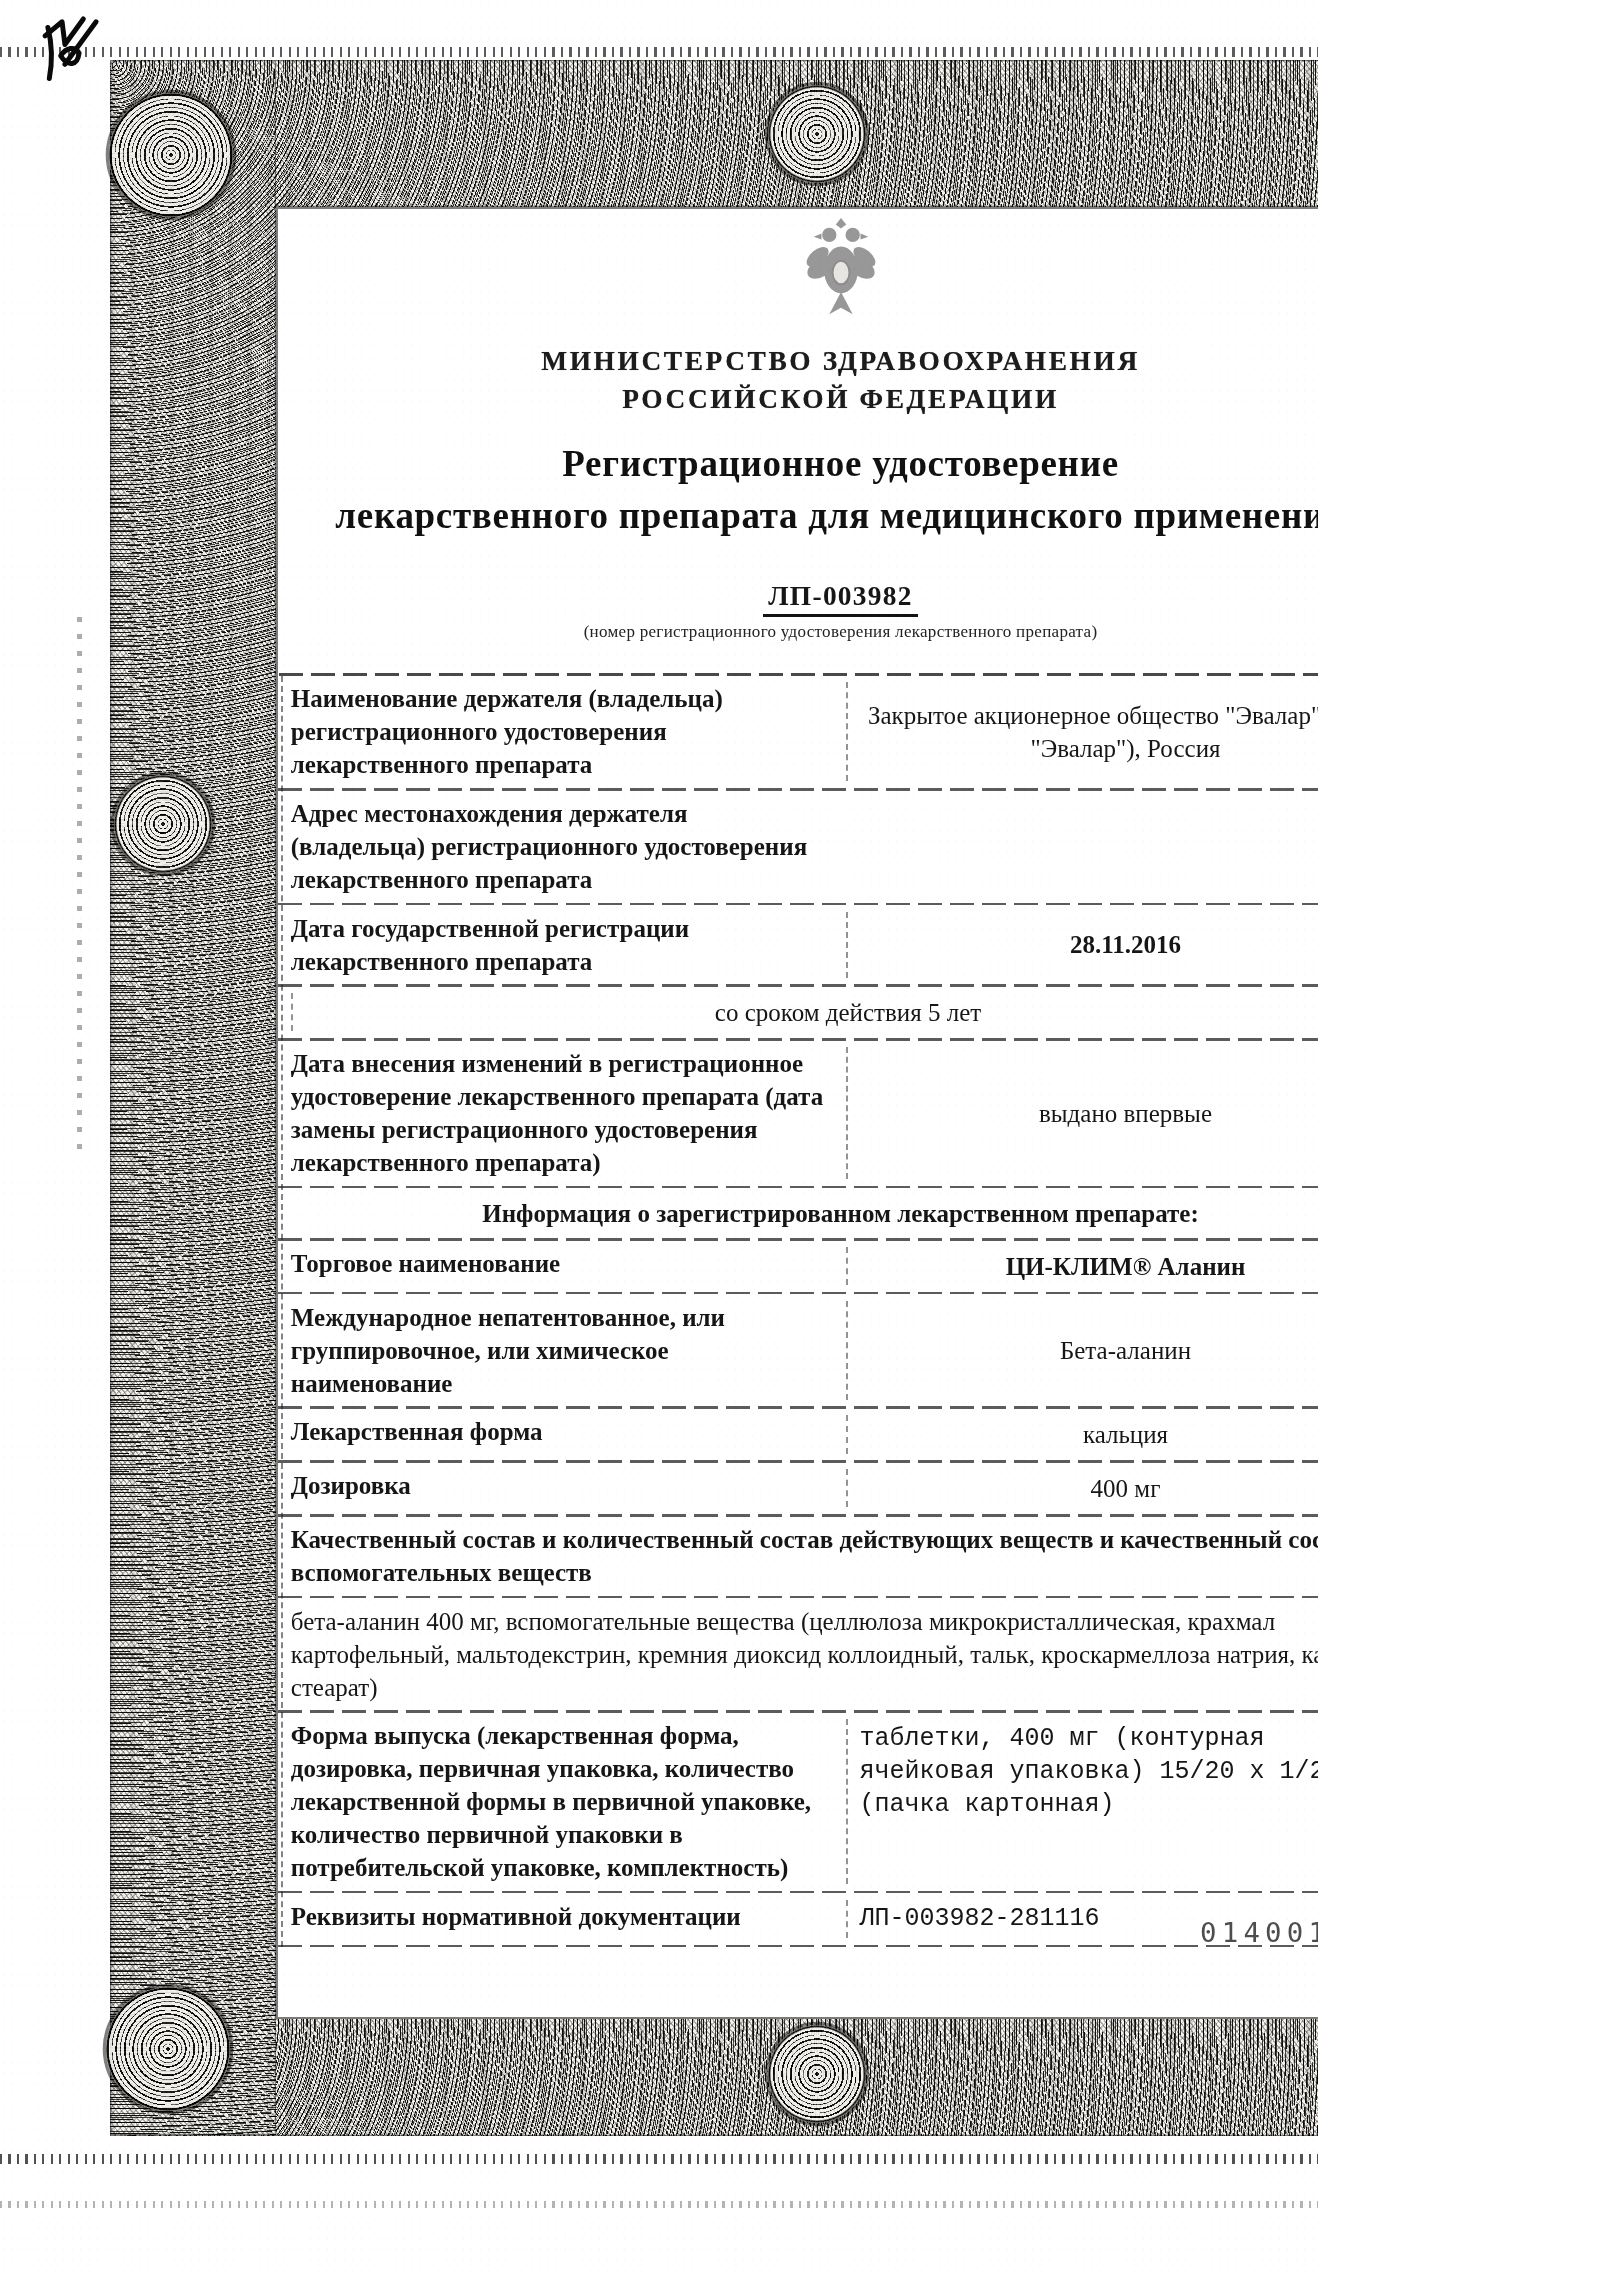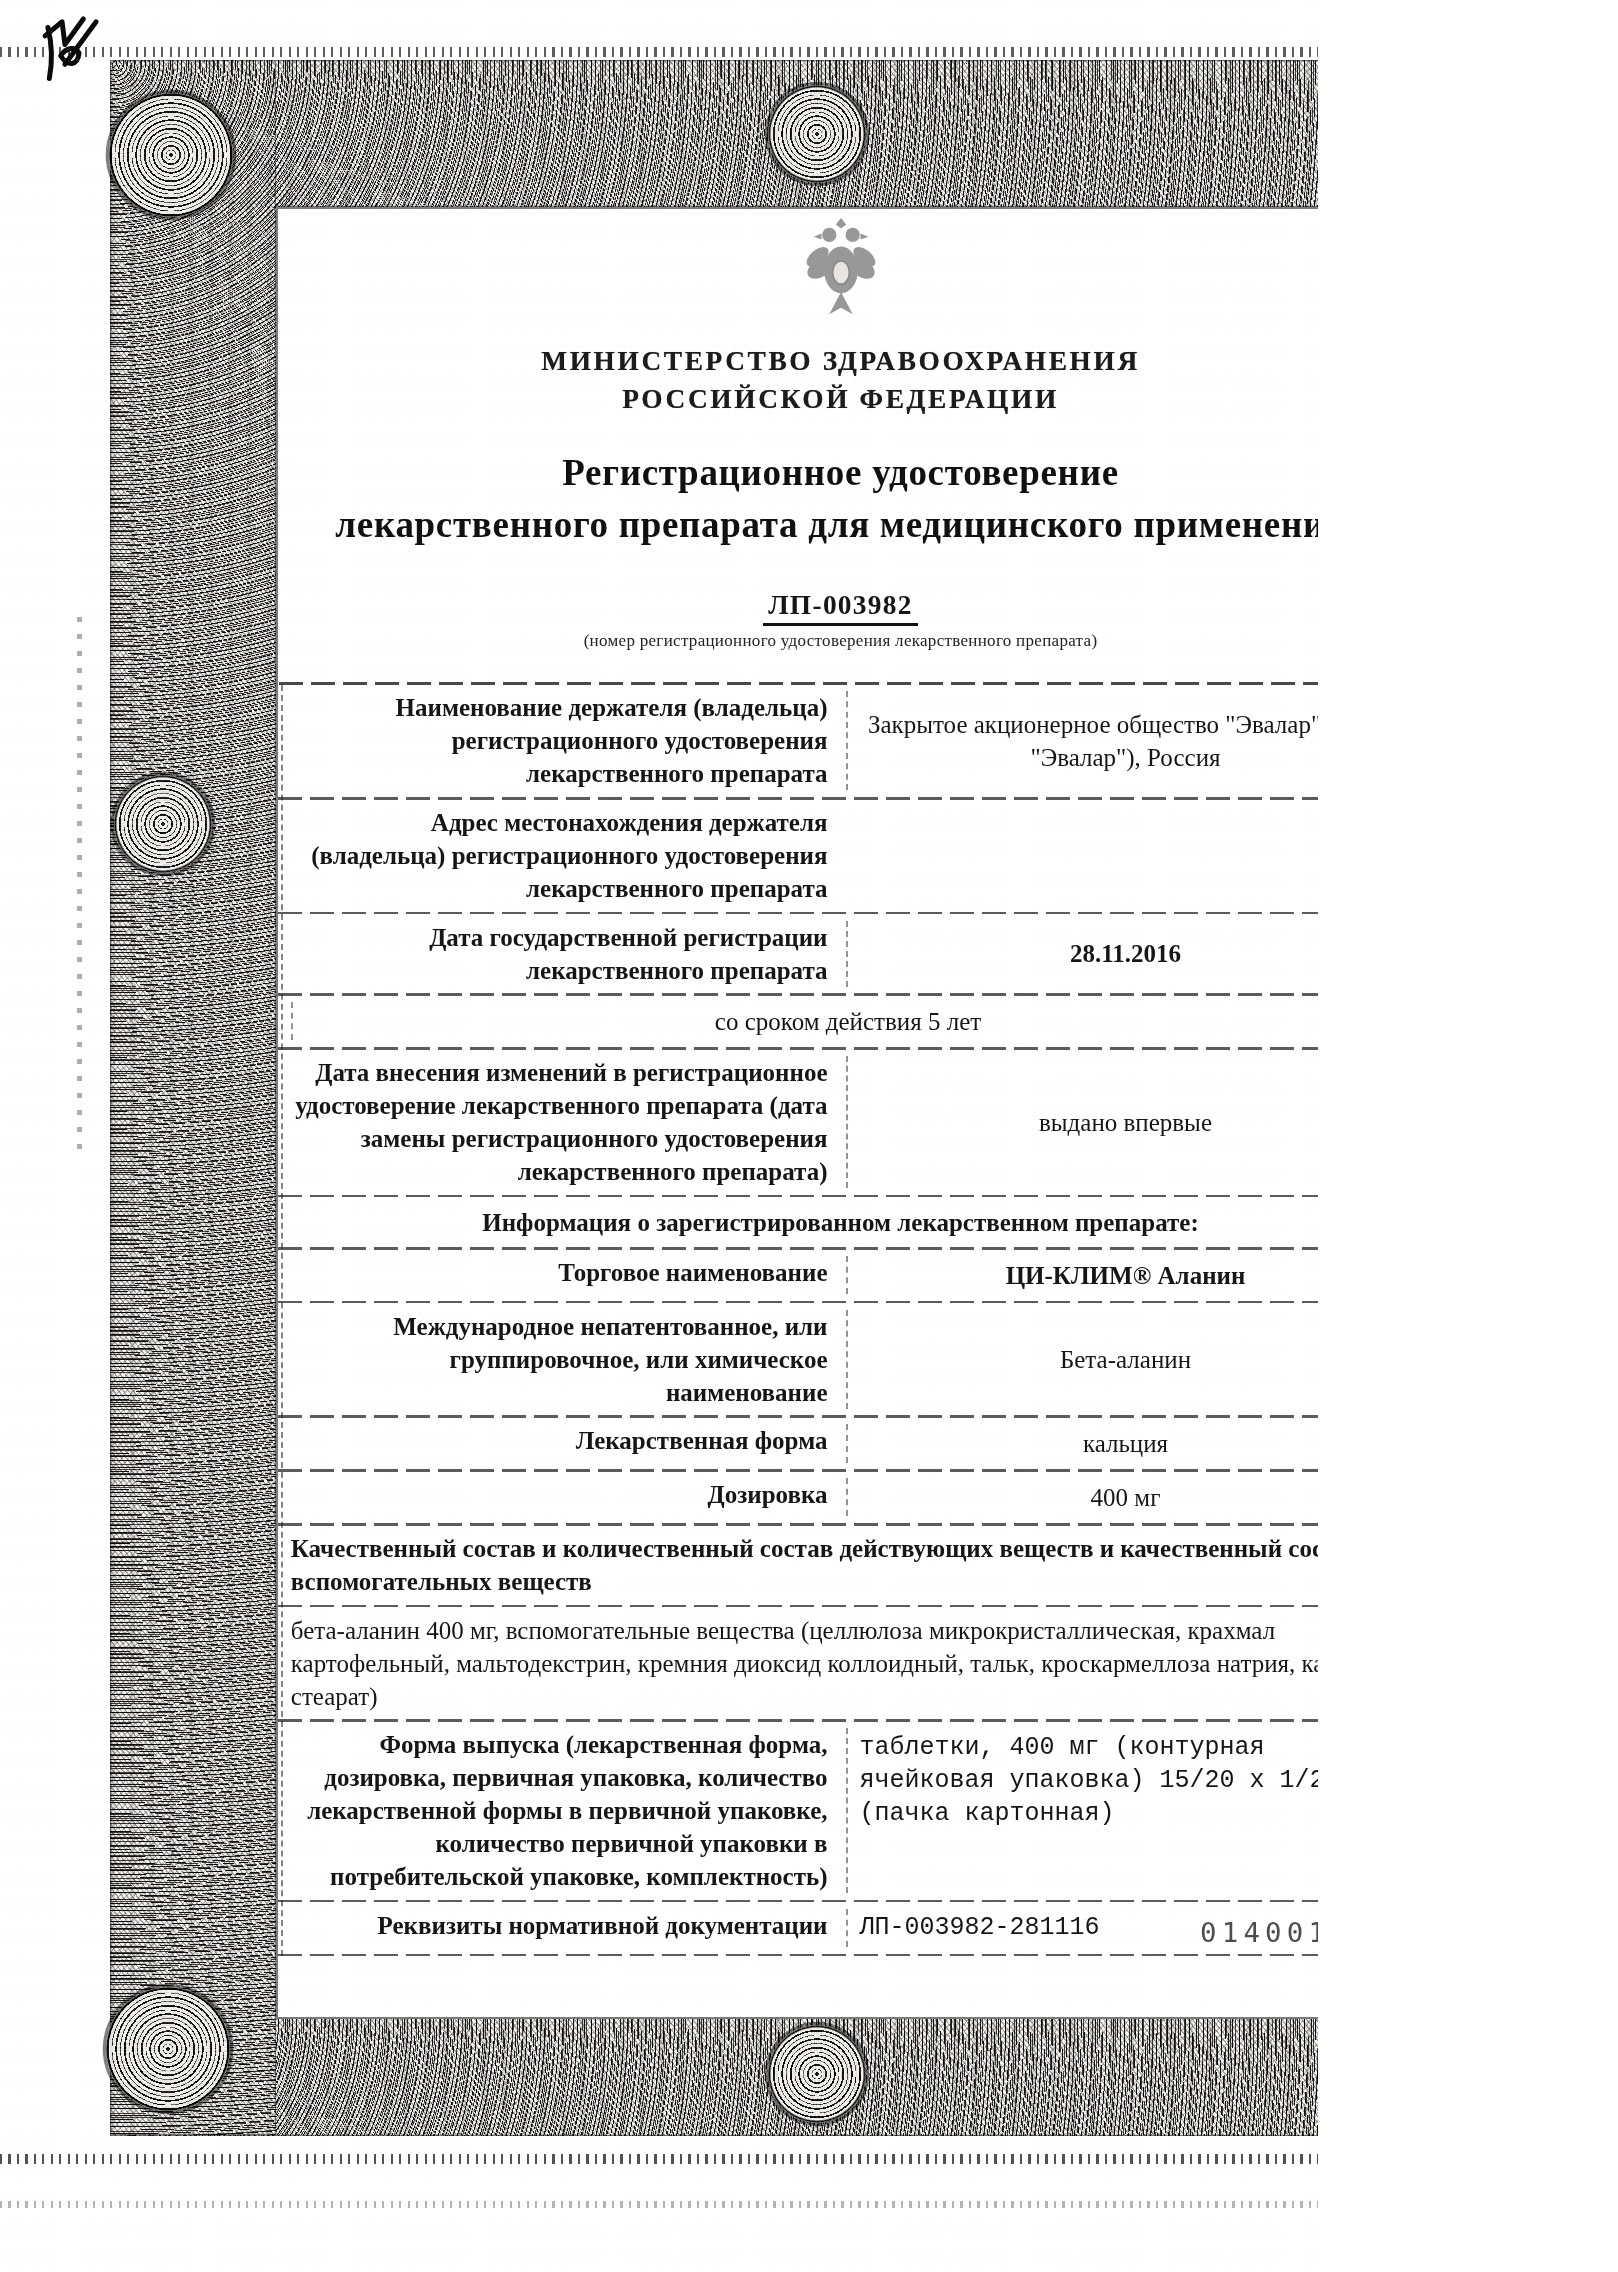--- a/index.html
+++ b/index.html
@@ -64,21 +64,21 @@
   #handmark{position:absolute; left:33px; top:9.1px; width:78px; height:78px;}
   
   #content{position:absolute; left:281px; top:215px; width:1119px; z-index:10;}
   #emblem-wrap{text-align:center; margin-bottom:17px;}
   #emblem-wrap svg{opacity:.72; filter:blur(0.7px) contrast(.9);}
   #ministry{
     text-align:center; font-size:27.4px; line-height:1.4; letter-spacing:2.6px;
     font-weight:600; color:#1c1c1c; text-shadow:0 0 0.7px rgba(0,0,0,.6);
   }
   #doc-title{
-    text-align:center; margin-top:28px; font-size:37px; font-weight:700;
+    text-align:center; margin-top:19px; font-size:37px; font-weight:700;
     line-height:1.42; letter-spacing:0.7px; color:#111;
   }
   #regnum-wrap{text-align:center; margin-top:38px;}
   #regnum{
     display:inline-block; font-size:27.4px; font-weight:700; letter-spacing:1.3px;
     border-bottom:3.3px solid #131313; padding:0 5.2px 2px 5.2px;
   }
   #regnum-note{text-align:center; margin-top:5.2px; font-size:17px; color:#222; letter-spacing:0.3px;}
   
   #info-table{
@@ -89,21 +89,21 @@
   #info-table::before{
     content:""; position:absolute; left:-3.9px; right:-2.6px; top:-2.6px; height:2.6px;
     background:repeating-linear-gradient(90deg,#1c1c1c 0 24px, transparent 24px 32px); opacity:.8;
   }
   .t-row{position:relative; padding:6.5px 2.6px 9.1px 7.8px;}
   .t-row::after{
     content:""; position:absolute; left:-5.2px; right:-3.9px; bottom:0; height:2.6px;
     background:repeating-linear-gradient(90deg,#1c1c1c 0 24px, transparent 24px 32px); opacity:.72;
   }
   .pair-row{display:flex;}
-  .cell-label{width:555px; padding-right:18.3px; font-weight:700; box-sizing:border-box;text-align:right;}
+  .cell-label{width:555px; padding-right:18.3px; font-weight:700; box-sizing:border-box;}
   .cell-value{
     flex:1; display:flex; align-items:center; justify-content:center; text-align:center;
     border-left:2px dashed rgba(40,40,40,.5); padding:2.6px 3.9px 2.6px 11.7px; font-weight:400;
     box-sizing:border-box;
   }
   .cell-value.vleft{justify-content:flex-start; text-align:left;font-family:Liberation Mono, monospace;}
   .cell-value.vtop{align-items:flex-start;}
   .cell-value.vbold{font-weight:700;text-align:center;}
   .section-row{text-align:center; font-weight:600; padding:9.1px 2.6px 10.4px 2.6px;}
   .full-row{font-weight:400; padding-right:6.5px;}

